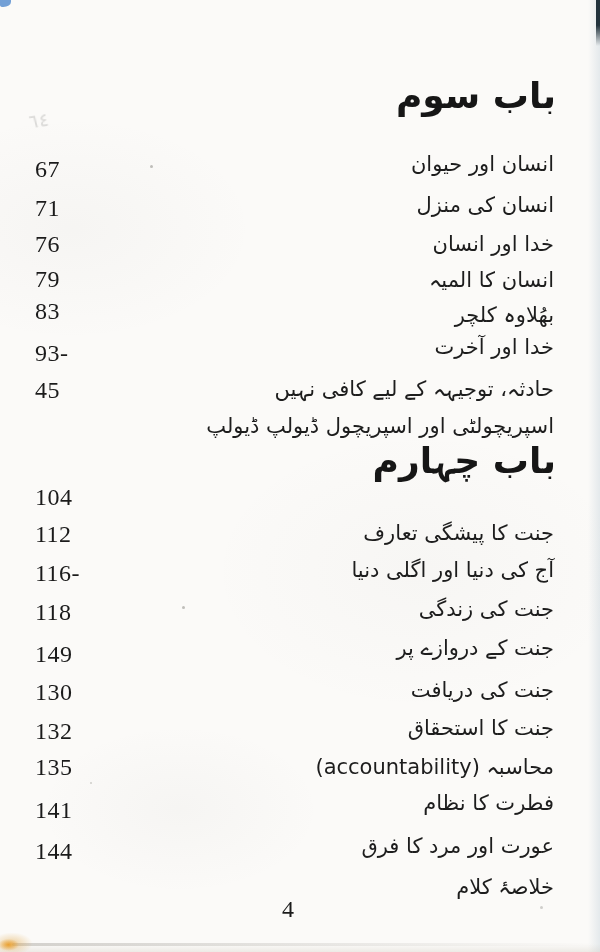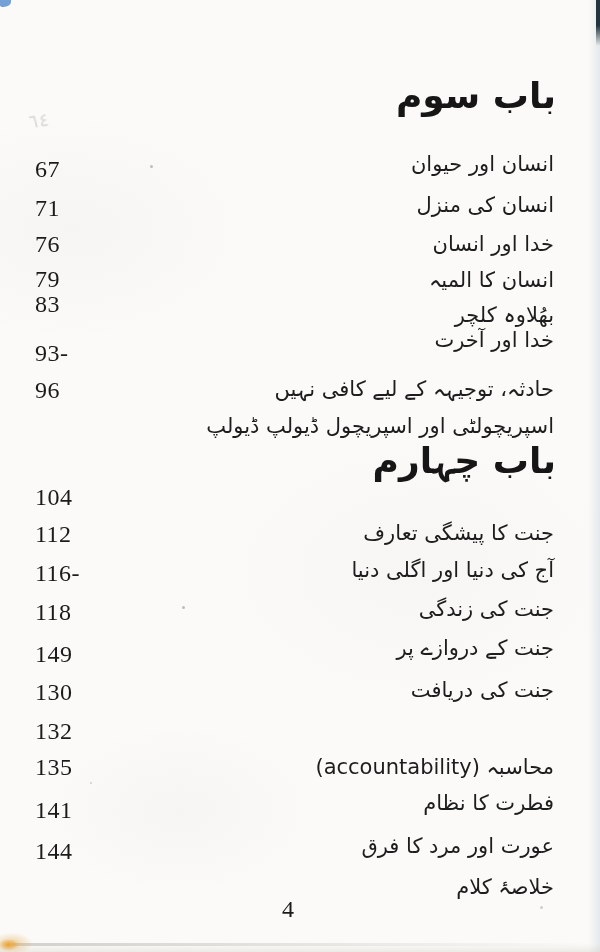--- a/index.html
+++ b/index.html
@@ -124,30 +124,30 @@
     <span class="entry-title">خدا اور انسان</span>
   </div>
   <div class="row" style="top:226px">
     <span class="entry-page">76</span>
     <span class="entry-title">انسان کا المیہ</span>
   </div>
   <div class="row" style="top:261px">
     <span class="entry-page">79</span>
     <span class="entry-title">بھُلاوہ کلچر</span>
   </div>
-  <div class="row" style="top:286px">
+  <div class="row" style="top:293px">
     <span class="entry-page">83</span>
     <span class="entry-title">خدا اور آخرت</span>
   </div>
   <div class="row" style="top:335px">
     <span class="entry-page">93-</span>
     <span class="entry-title">حادثہ، توجیہہ کے لیے کافی نہیں</span>
   </div>
   <div class="row" style="top:372px">
-    <span class="entry-page">96</span>
+    <span class="entry-page">45</span>
     <span class="entry-title">اسپریچولٹی اور اسپریچول ڈیولپ ڈیولپ</span>
   </div>
 
   <div class="row" style="top:440px; height:40px">
     <span class="chapter-heading">باب چہارم</span>
   </div>
 
   <div class="row" style="top:479px">
     <span class="entry-page">104</span>
     <span class="entry-title">جنت کا پیشگی تعارف</span>
@@ -163,20 +163,21 @@
   <div class="row" style="top:594px">
     <span class="entry-page">118</span>
     <span class="entry-title">جنت کے دروازے پر</span>
   </div>
   <div class="row" style="top:636px">
     <span class="entry-page">149</span>
     <span class="entry-title">جنت کی دریافت</span>
   </div>
   <div class="row" style="top:674px">
     <span class="entry-page">130</span>
+    <span class="entry-title">جنت کا استحقاق</span>
   </div>
   <div class="row" style="top:713px">
     <span class="entry-page">132</span>
     <span class="entry-title">محاسبہ (accountability)</span>
   </div>
   <div class="row" style="top:749px">
     <span class="entry-page">135</span>
     <span class="entry-title">فطرت کا نظام</span>
   </div>
   <div class="row" style="top:792px">

